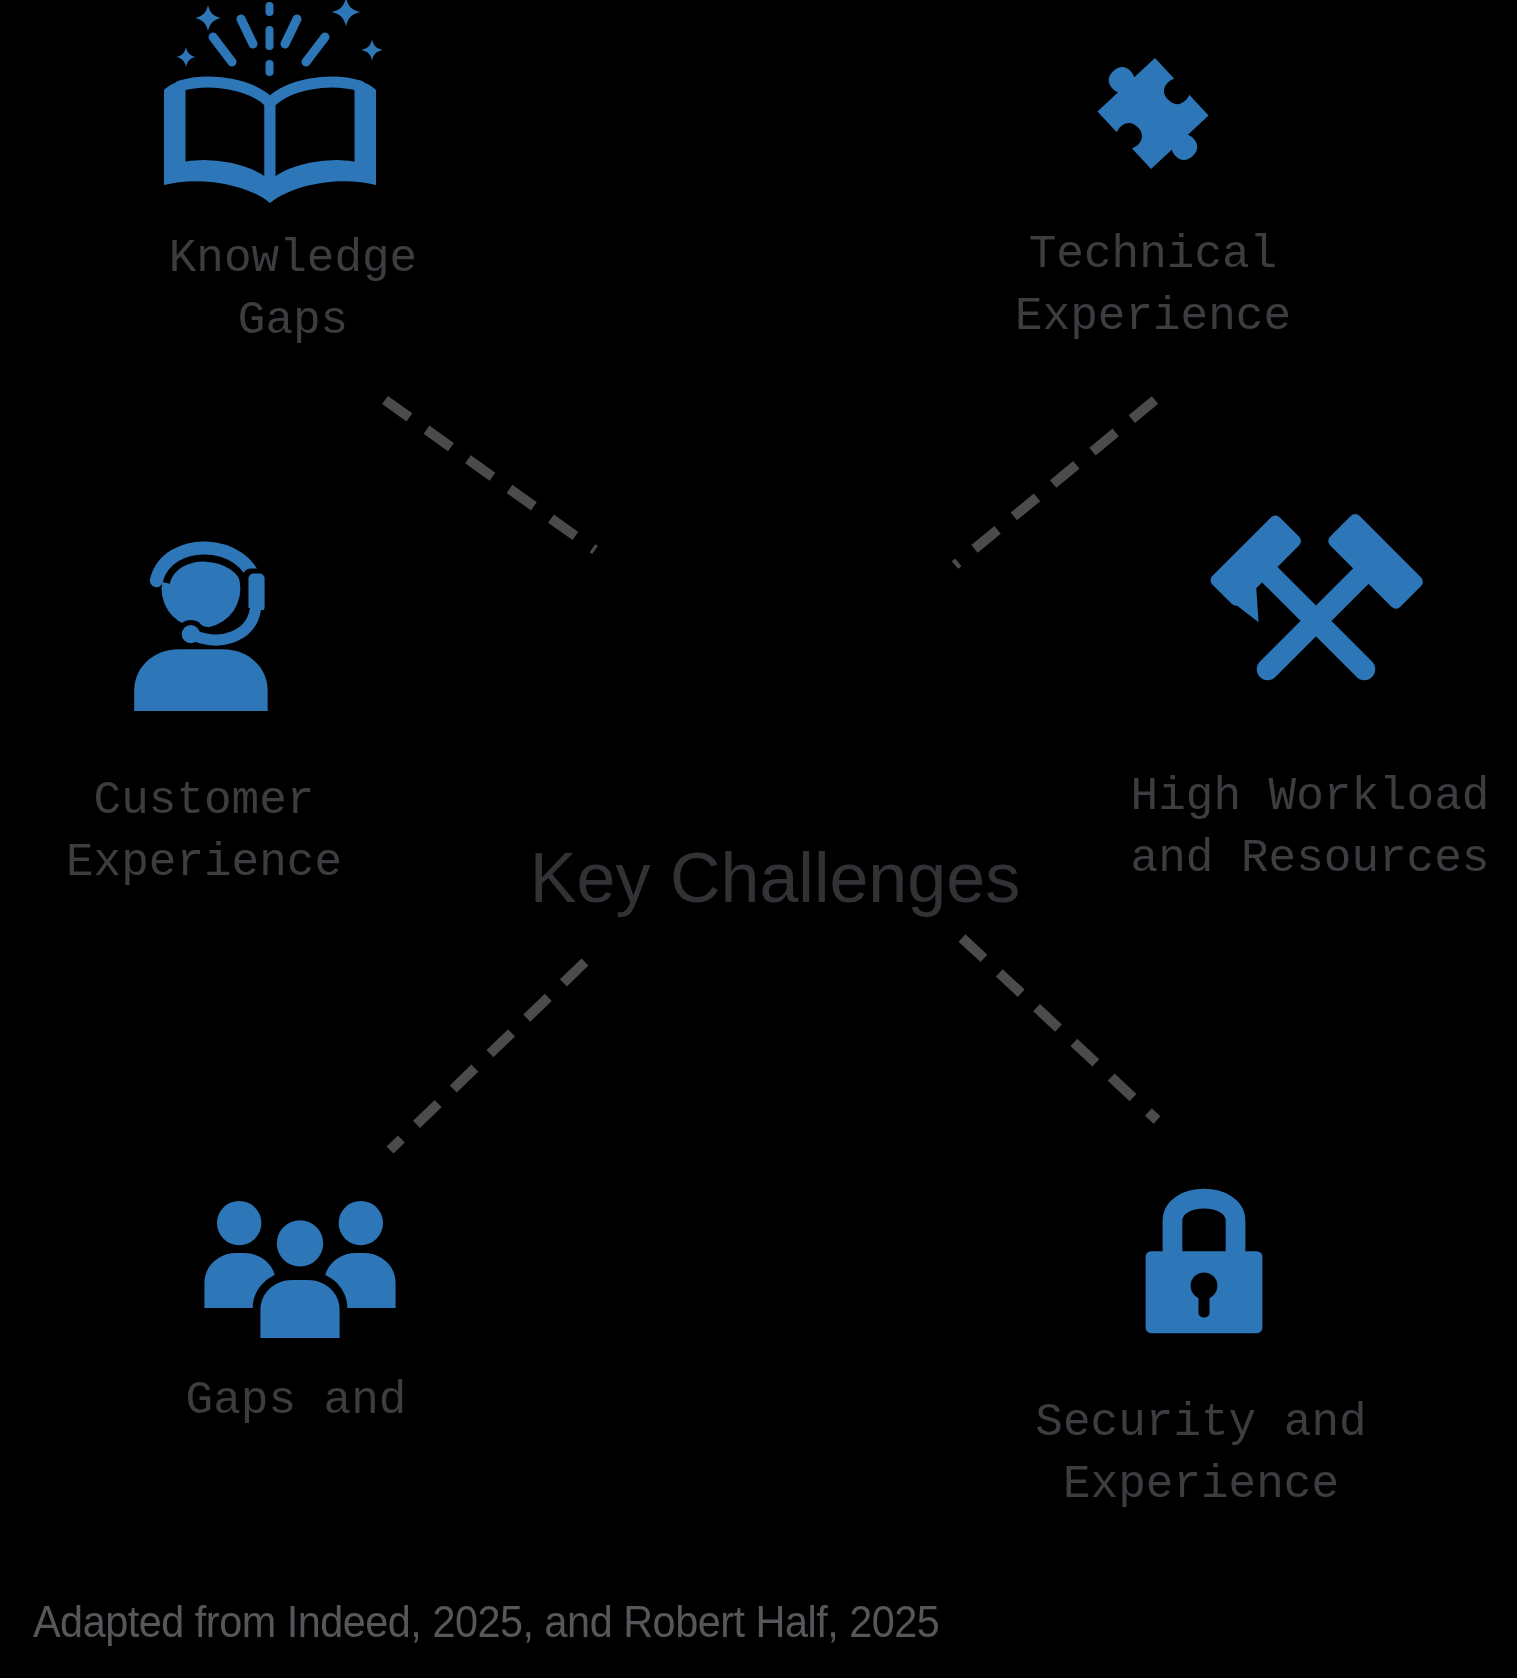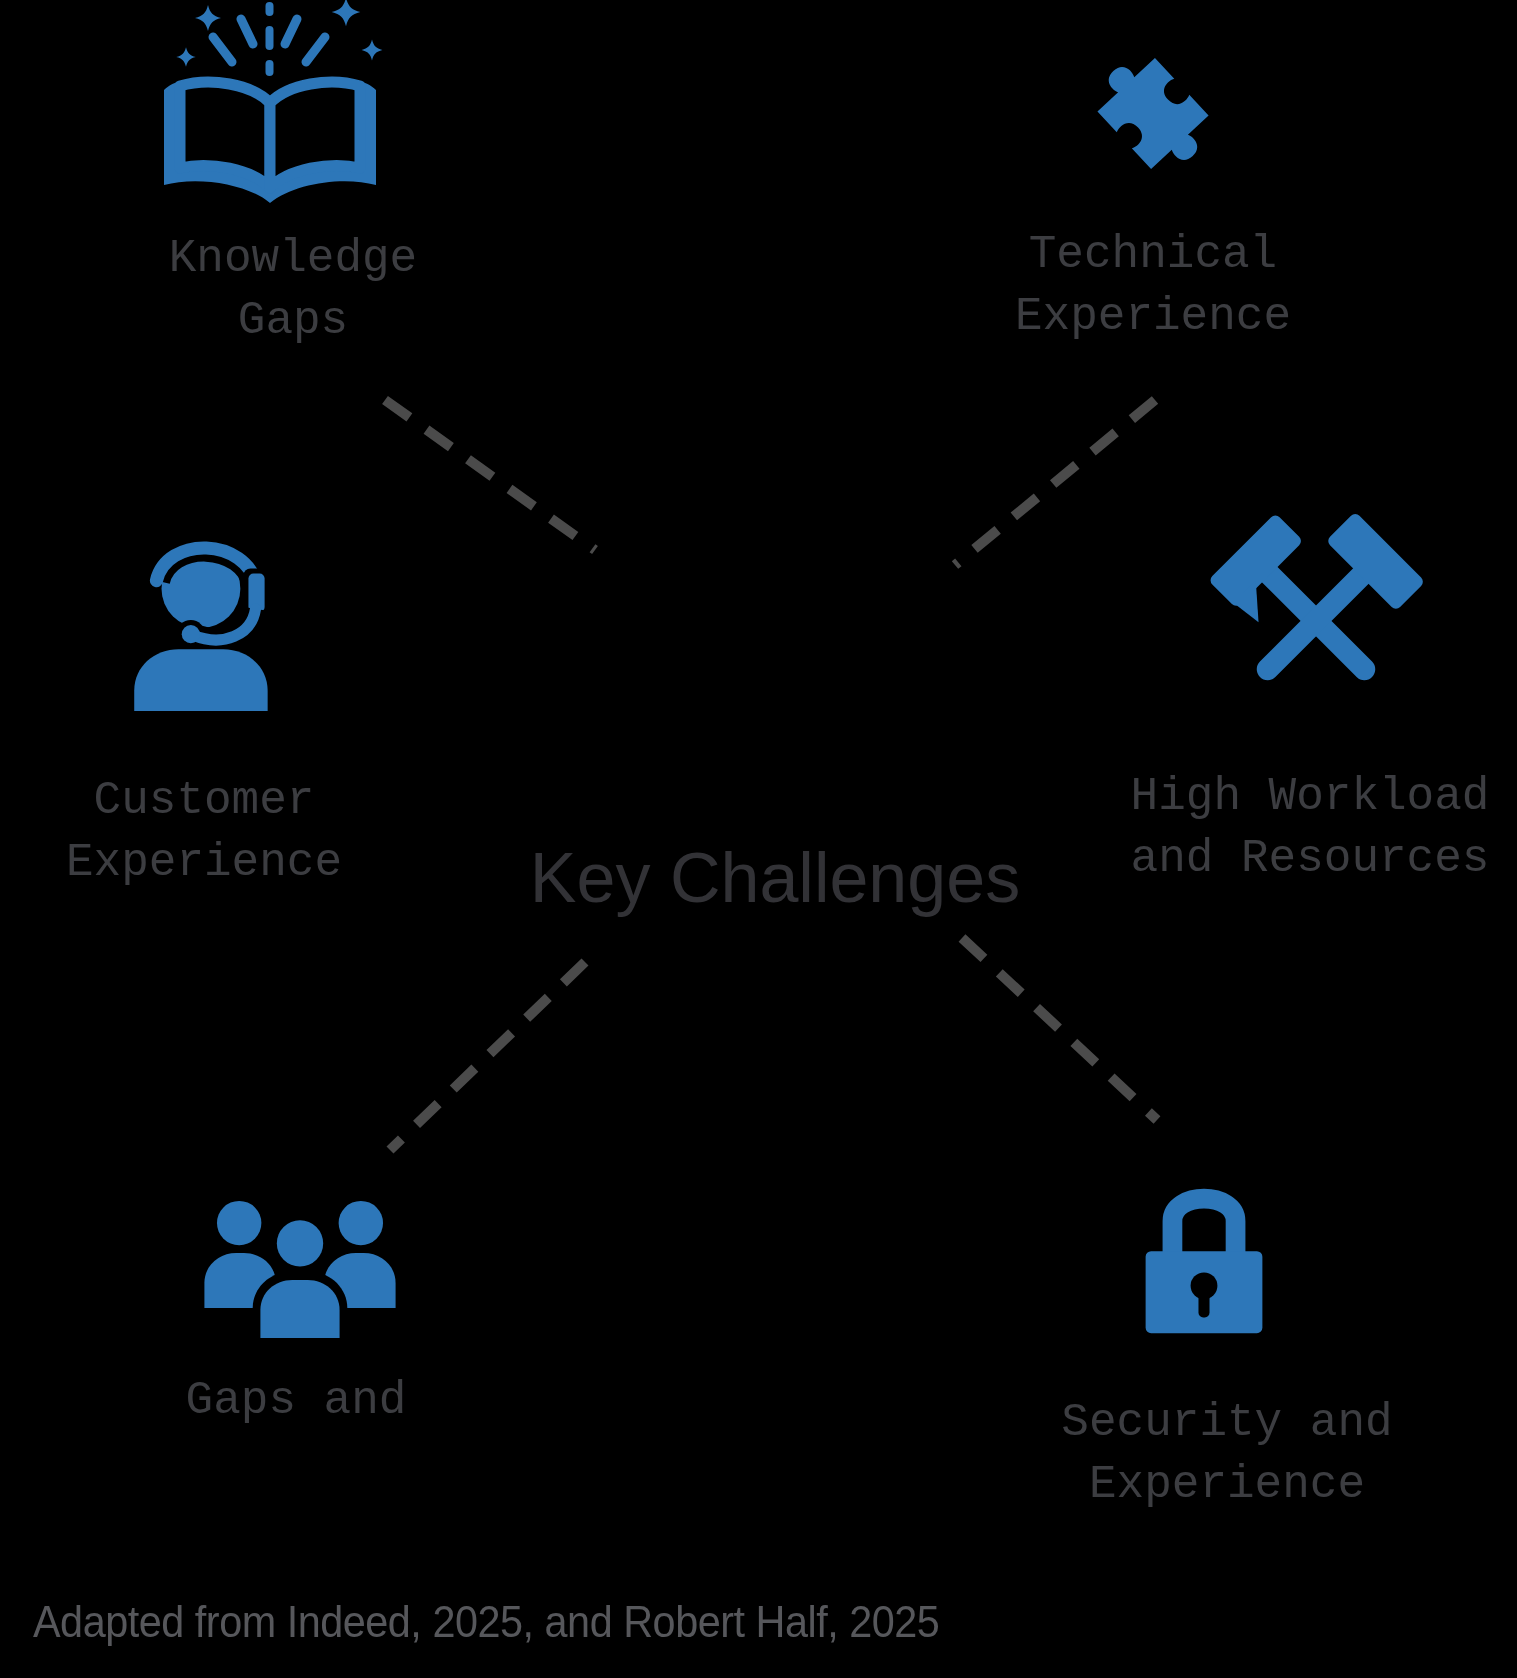--- a/index.html
+++ b/index.html
@@ -46,21 +46,21 @@
   .icon-headset {left:126px;top:524px; width:162px;height:187px;}
   .icon-hammers {left:1207px;top:503px;width:218px;height:220px;}
   .icon-people  {left:188px;top:1198px;width:224px;height:140px;}
   .icon-lock    {left:1133px;top:1172px;width:142px;height:163px;}
   
   .label-kg{left:93px;  top:228px;}
   .label-tc{left:953px; top:224px;}
   .label-ce{left:4px;   top:770px;}
   .label-hw{left:1110px;top:766px;}
   .label-tp{left:96px;  top:1370px;}
-  .label-sc{left:1027px;top:1392px;}
+  .label-sc{left:1001px;top:1392px;}
 </style>
 </head>
 <body>
 
 <div class="stage">
 
   <svg class="connectors" width="1517" height="1678" viewBox="0 0 1517 1678">
     <line x1="385" y1="400" x2="595" y2="550"></line>
     <line x1="1155" y1="400" x2="955" y2="565"></line>
     <line x1="585" y1="962" x2="390" y2="1150"></line>

